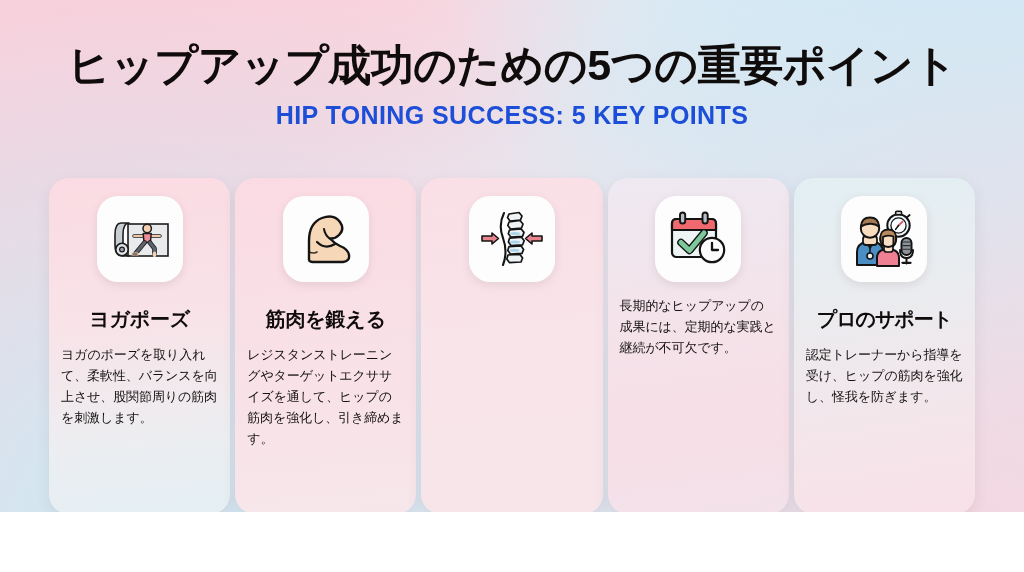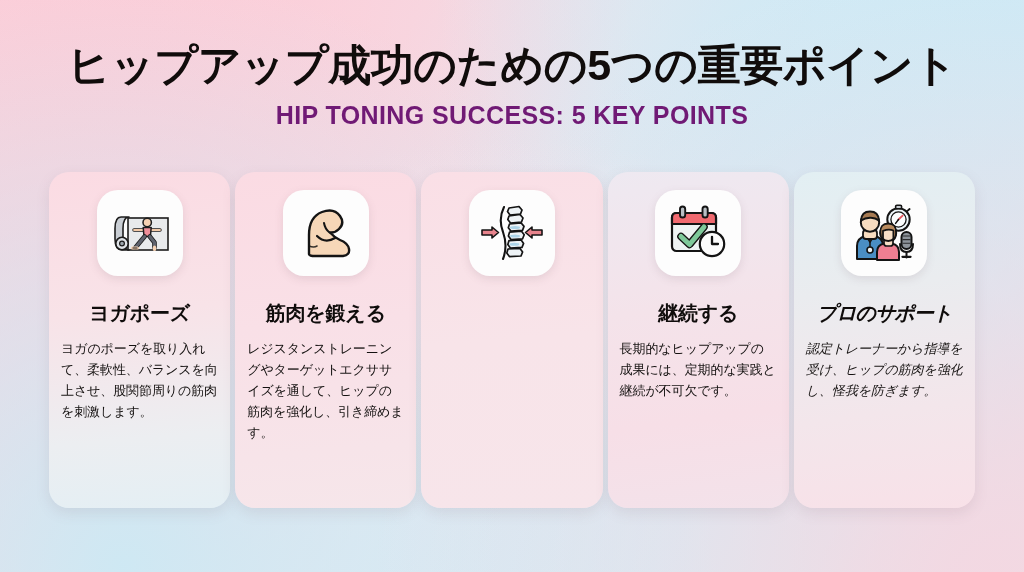--- a/index.html
+++ b/index.html
@@ -12,21 +12,21 @@
     height: 572px;
     overflow: hidden;
     font-family: "Liberation Sans", "DejaVu Sans", sans-serif;
     color: #14100f;
   }
 
   
   .canvas {
     position: relative;
     width: 1024px;
-    height: 572px;
+    height: 512px;
     overflow: hidden;
     background: #f3dde3;
   }
   .bg-layer {
     position: absolute;
     inset: 0;
   }
   .bg-base {
     background: linear-gradient(118deg,
       #fbd2dc 0%,
@@ -73,28 +73,28 @@
     color: #100c0b;
     white-space: nowrap;
   }
   .title-sub {
     margin: 0;
     padding-top: 14px;
     font-size: 25px;
     line-height: 1.1;
     font-weight: 700;
     letter-spacing: 0.4px;
-    color: #701a75;
+    color: #1d4ed8;
     white-space: nowrap;
   }
 
   
   .card-row {
     position: absolute;
-    top: 172px;
+    top: 178px;
     left: 49px;
     width: 926px;
     height: 336px;
     display: flex;
     gap: 5px;
   }
   .card {
     position: relative;
     flex: 1 1 0;
     border-radius: 20px;
@@ -103,21 +103,21 @@
     display: flex;
     flex-direction: column;
     align-items: center;
     box-shadow: 0 5px 14px rgba(120, 95, 110, 0.13);
     overflow: hidden;
   }
   .card-1 { background: linear-gradient(175deg, #fbdbe3 0%, #f8e3e8 42%, #eceef1 78%, #e4eff4 100%); }
   .card-2 { background: linear-gradient(175deg, #fbdbe3 0%, #f9e0e7 45%, #f6e6ea 100%); }
   .card-3 { background: linear-gradient(175deg, #fadfe6 0%, #f8e4e9 50%, #f7e5ea 100%); }
   .card-4 { background: linear-gradient(172deg, #eee9f1 0%, #f4e3ea 40%, #f7dfe7 72%, #f3e2ea 100%); }
-  .card-5 { background: linear-gradient(172deg, #e2eff3 0%, #eaecef 35%, #f3e6eb 70%, #f8e1e8 100%); font-style: italic; }
+  .card-5 { background: linear-gradient(172deg, #e2eff3 0%, #eaecef 35%, #f3e6eb 70%, #f8e1e8 100%); }
 
   .icon-tile {
     width: 86px;
     height: 86px;
     border-radius: 21px;
     background: #fdfdfd;
     box-shadow: 0 3px 9px rgba(130,105,120,0.16);
     display: flex;
     align-items: center;
     justify-content: center;
@@ -263,21 +263,20 @@
             <rect x="36.5" y="2.5" width="5.2" height="11" rx="2.6" fill="#b9bfc4" stroke="#141414" stroke-width="1.9"></rect>
 
             <path d="M15 32.5 L23.5 40.5 L38 23" fill="none" stroke="#141414" stroke-width="7.6" stroke-linecap="round" stroke-linejoin="round"></path>
             <path d="M15 32.5 L23.5 40.5 L38 23" fill="none" stroke="#7ec99a" stroke-width="5" stroke-linecap="round" stroke-linejoin="round"></path>
 
             <circle cx="46" cy="40" r="12.2" fill="#fdfdfd" stroke="#141414" stroke-width="2.2"></circle>
             <path d="M46 32.8 L46 40 L52 40" fill="none" stroke="#141414" stroke-width="2.3" stroke-linecap="round" stroke-linejoin="round"></path>
           </svg>
         </span>
       </div>
-      <p class="card-title">継続する</p>
       <p class="card-body">長期的なヒップアップの成果には、定期的な実践と継続が不可欠です。</p>
     </div>
 
     <div class="card card-5">
       <div class="icon-tile">
         <span>
           <svg width="66" height="58" viewBox="0 0 66 58" aria-hidden="true">
 
             <g>
               <circle cx="47.5" cy="15.5" r="11.2" fill="#eef6fa" stroke="#141414" stroke-width="2"></circle>

